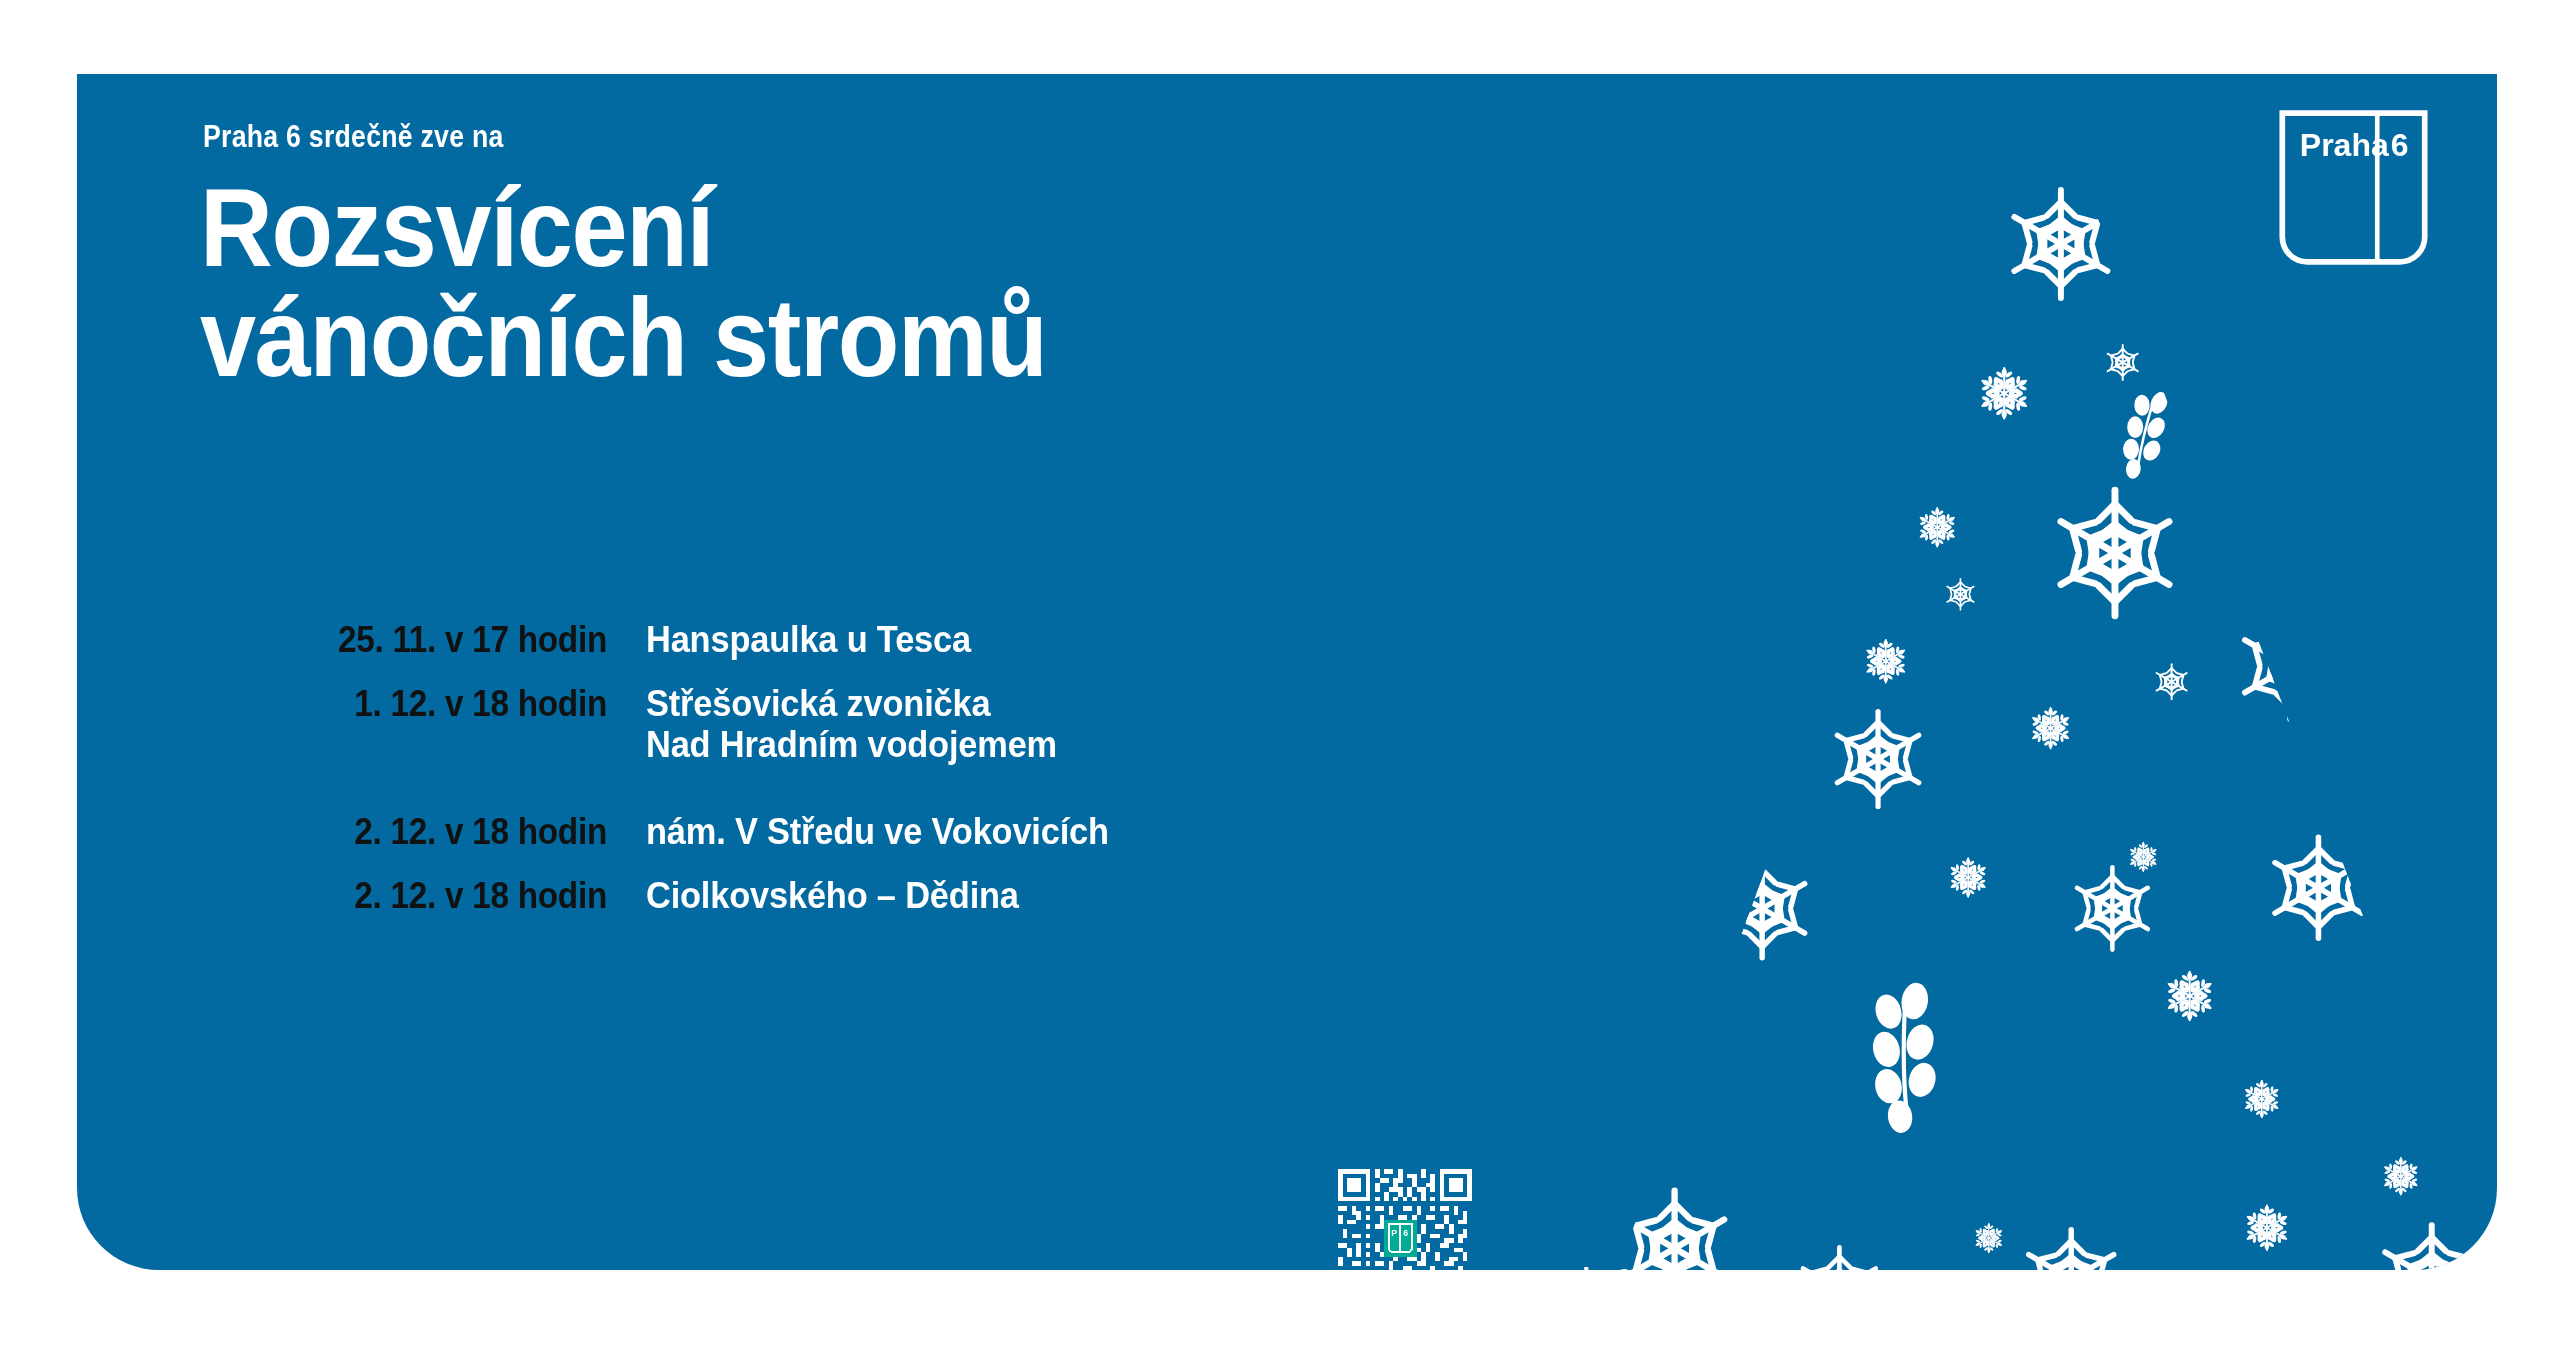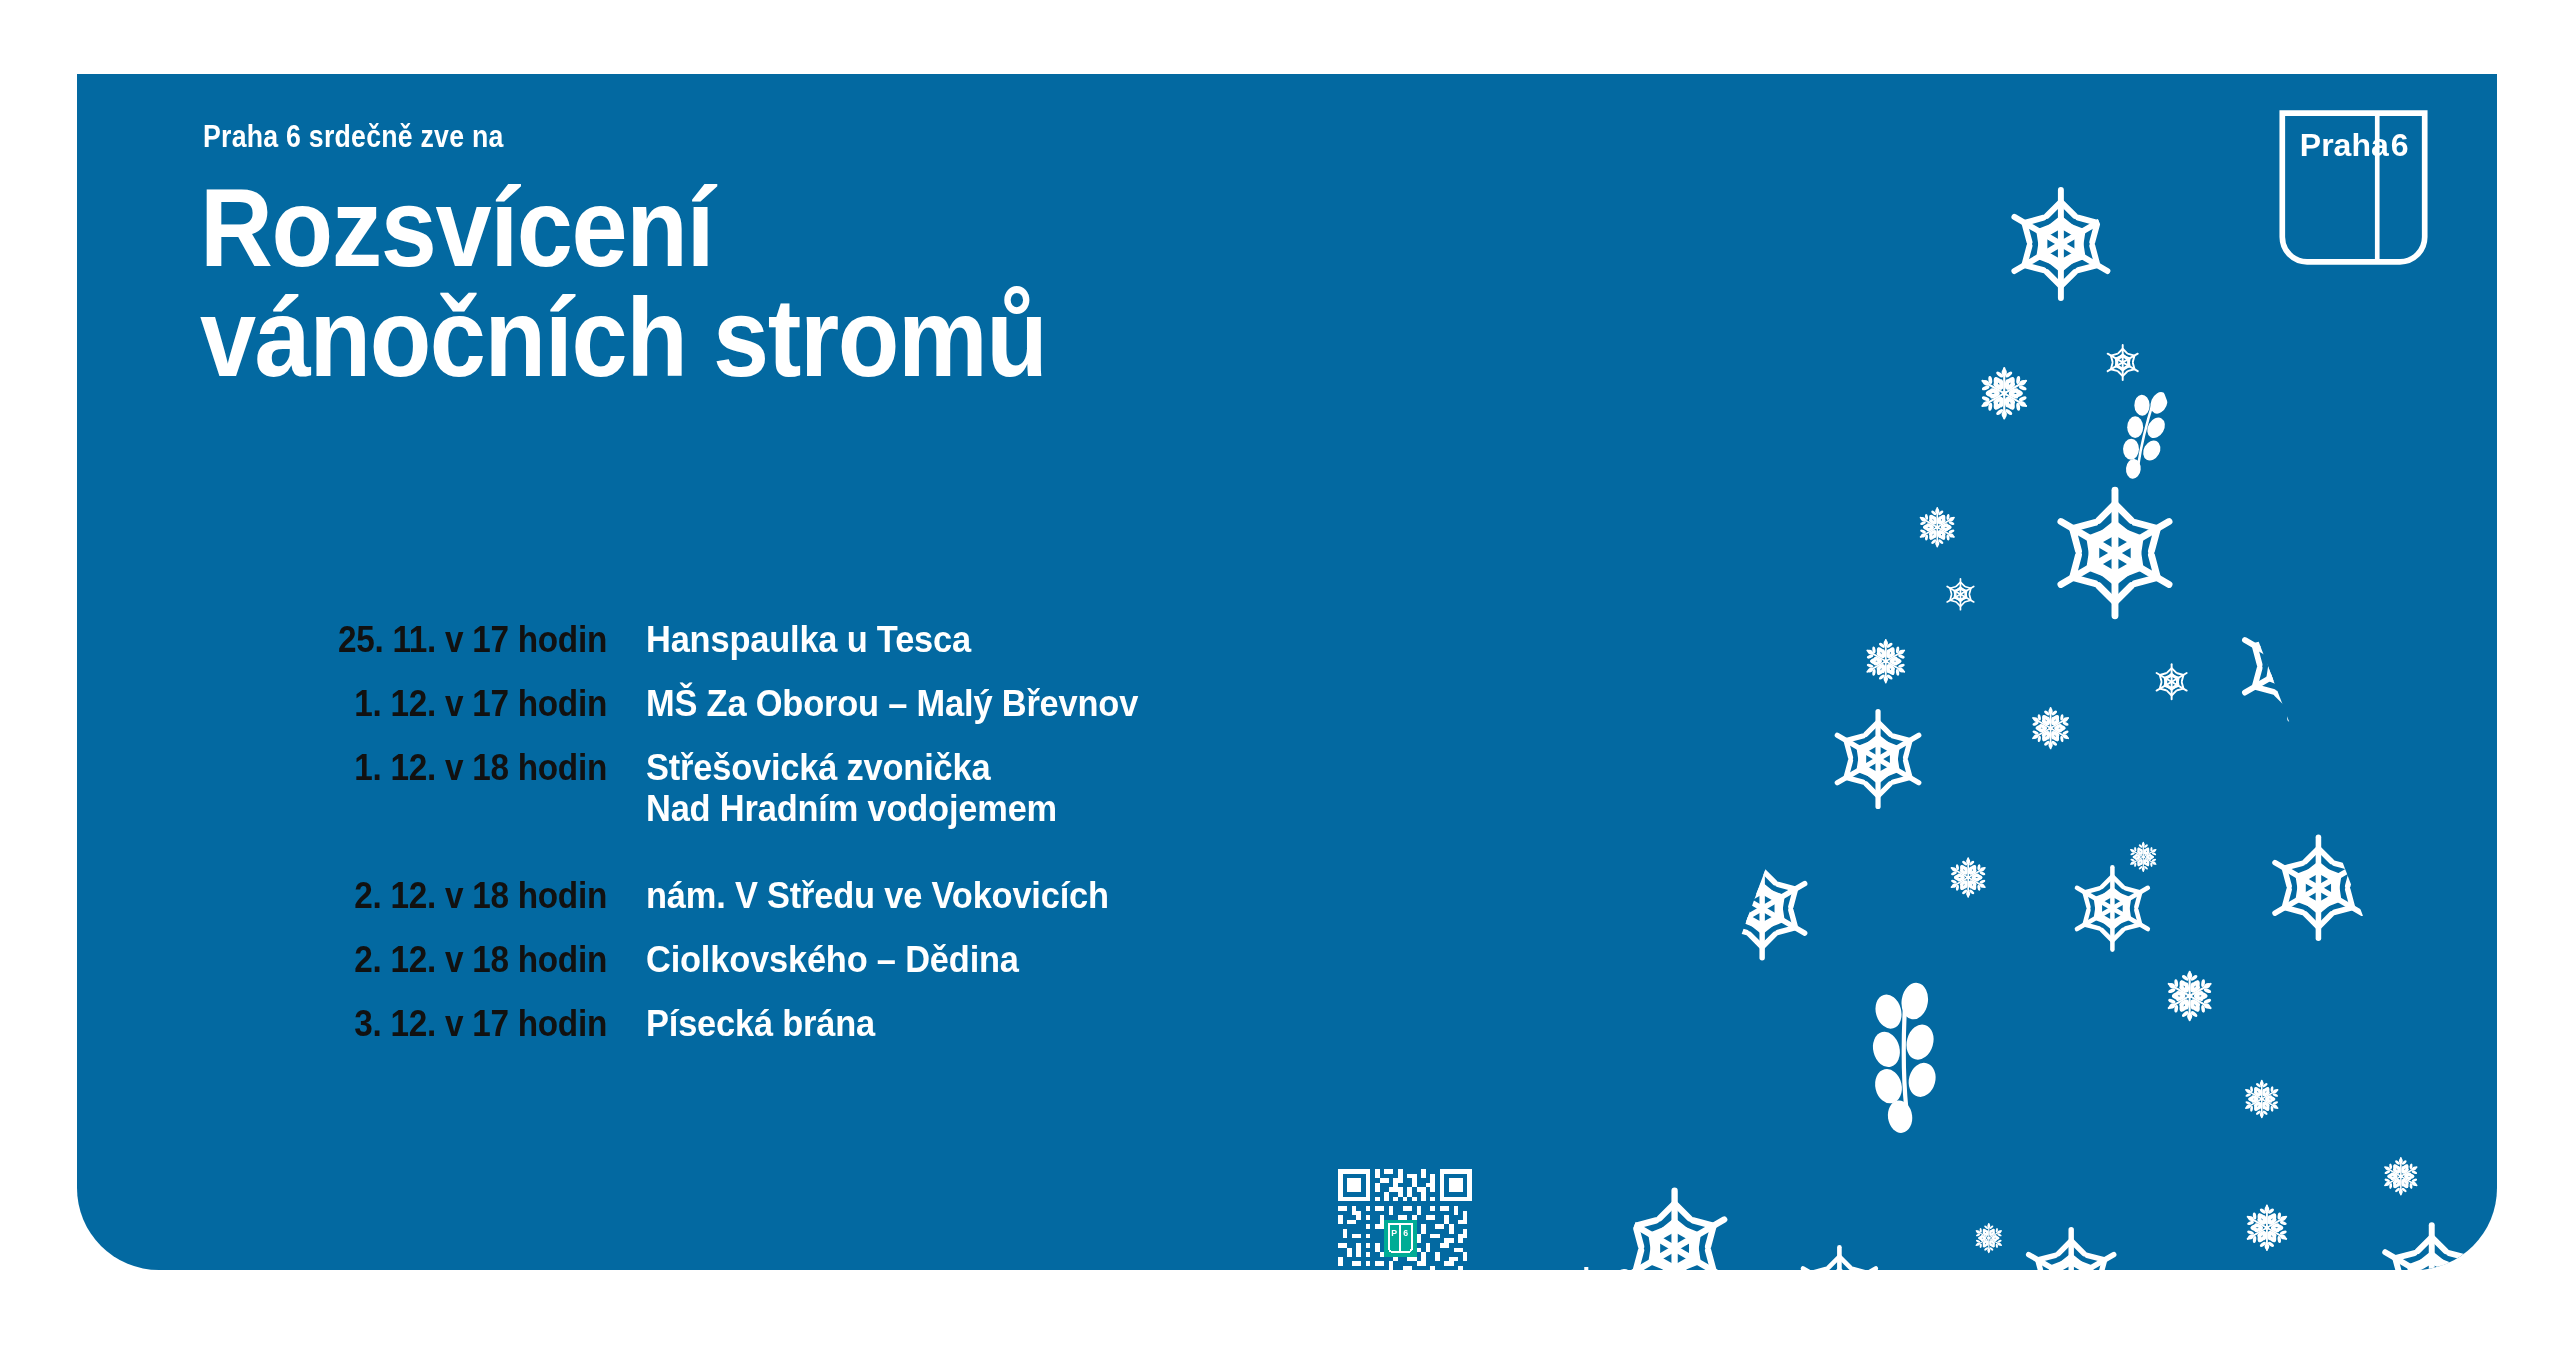--- a/index.html
+++ b/index.html
@@ -105,26 +105,20 @@
 
   <div id="schedule">
 
     <div class="srow">
       <div class="sdate">25. 11. v 17 hodin</div>
       <div class="sloc">
         <span>Hanspaulka u Tesca</span>
       </div>
     </div>
 
-    <div class="srow">
-      <div class="sdate">1. 12. v 17 hodin</div>
-      <div class="sloc">
-        <span>MŠ Za Oborou – Malý Břevnov</span>
-      </div>
-    </div>
 
     <div class="srow tall">
       <div class="sdate">1. 12. v 18 hodin</div>
       <div class="sloc">
         <span>Střešovická zvonička</span>
         <span>Nad Hradním vodojemem</span>
       </div>
     </div>
 
 
@@ -135,26 +129,20 @@
       </div>
     </div>
 
     <div class="srow">
       <div class="sdate">2. 12. v 18 hodin</div>
       <div class="sloc">
         <span>Ciolkovského – Dědina</span>
       </div>
     </div>
 
-    <div class="srow">
-      <div class="sdate">3. 12. v 17 hodin</div>
-      <div class="sloc">
-        <span>Písecká brána</span>
-      </div>
-    </div>
 
 
   </div>
 
   <div id="logo">
     <svg viewBox="0 0 300 312" xmlns="http://www.w3.org/2000/svg">
       <path d="M12 12 H288 V252 A48 48 0 0 1 240 300 H60 A48 48 0 0 1 12 252 Z" fill="none" stroke="#ffffff" stroke-width="11"></path>
       <line x1="196" y1="12" x2="196" y2="300" stroke="#ffffff" stroke-width="9"></line>
       <text x="46" y="95" font-family="Liberation Sans, sans-serif" font-size="62" font-weight="700" fill="#ffffff">Praha</text>
       <text x="222" y="95" font-family="Liberation Sans, sans-serif" font-size="62" font-weight="700" fill="#ffffff">6</text>

